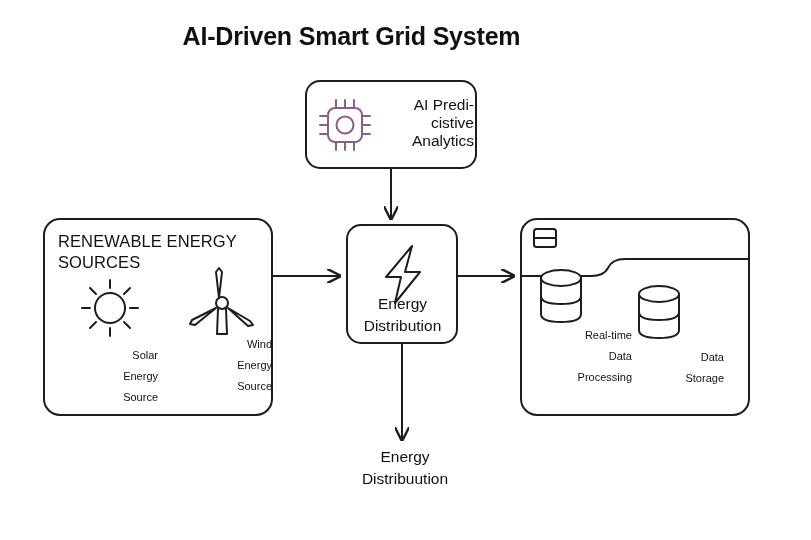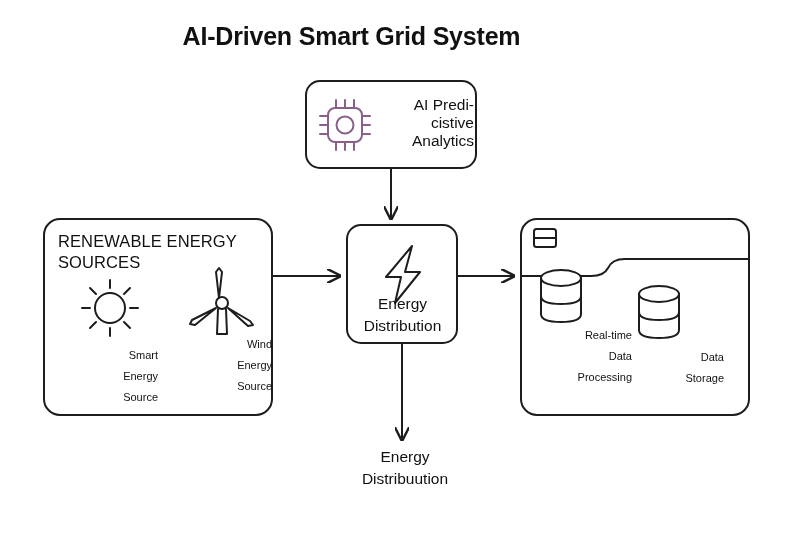--- a/index.html
+++ b/index.html
@@ -217,21 +217,21 @@
       <line x1="402" y1="343" x2="402" y2="440" marker-end="url(#arrowhead)"></line>
     </g>
   </svg>
 
   <div class="txt" id="page-title">AI-Driven Smart Grid System</div>
 
   <div class="txt box-header" id="renewable-header">RENEWABLE ENERGY
 SOURCES</div>
 
 
-  <div class="txt node-label" id="solar-label">Smart
+  <div class="txt node-label" id="solar-label">Solar
 Energy
 Source</div>
 
   <div class="txt node-label" id="wind-label">Wind
 Energy
 Source</div>
 
   <div class="txt flow-label" id="center-label">Energy
 Distribution</div>
 

